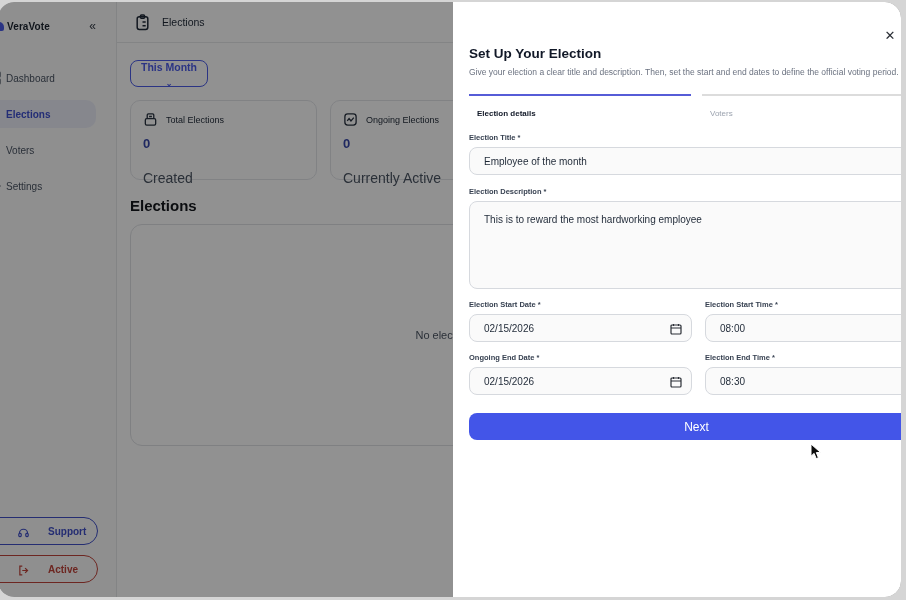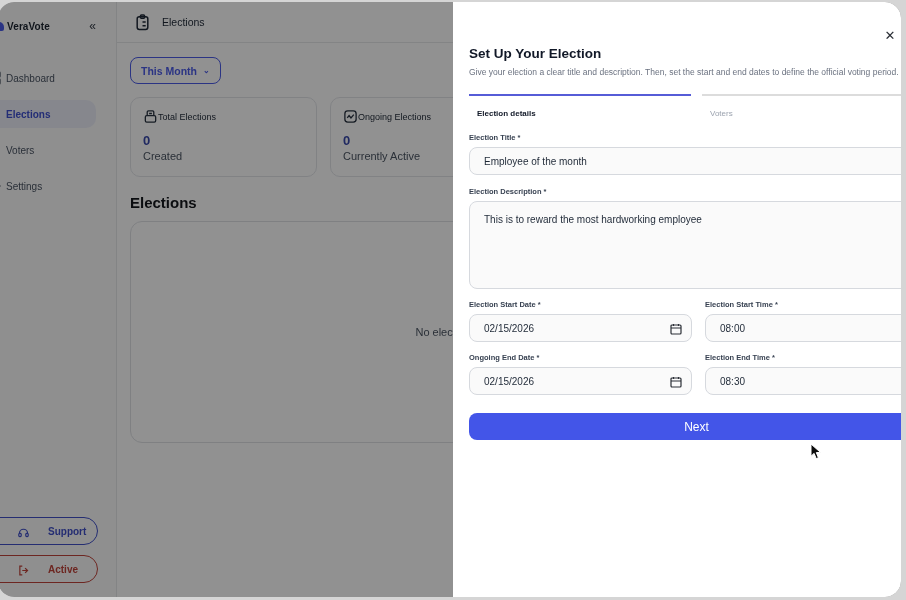--- a/index.html
+++ b/index.html
@@ -52,34 +52,34 @@
     background:#ffffff;
   }
   .main-header .hdr-icon { width:17px; height:17px; color:#1f2937; }
   .main-header .hdr-title { font-size:10.5px; color:#1f2937; margin-left:11px; font-weight:500; }
 
   .main-content { position:absolute; left:119px; right:0; top:41px; bottom:0; padding:14px 0 0 13px; background:#ffffff; }
 
   .filter-btn {
     display:inline-flex; align-items:center; height:27px; padding:0 10px;
     border:1.5px solid #4c5ce8; border-radius:8px; color:#4c5ce8; background:#fff;
-    font-size:10.5px; font-weight:bold; cursor:pointer; gap:6px;
+    font-size:10.5px; font-weight:bold; cursor:pointer; gap:6px;flex-direction:column;
   }
   .filter-btn .chev { font-size:8px; }
 
   .cards-row { display:flex; gap:13px; margin-top:13px; }
   .stat-card {
     width:187px; height:80px; border:1px solid #e3e5e9; border-radius:10px;
     padding:11px 12px; background:#fff;
   }
-  .card-top { display:flex; align-items:center; gap:0; }
+  .card-top { display:flex; align-items:center; gap:8px; }
   .card-top .card-icon { width:15px; height:15px; color:#2a3442; flex:0 0 auto; }
   .card-title { font-size:9px; color:#1f2937; font-weight:500; }
   .card-value { font-size:13px; font-weight:bold; color:#3949ab; margin-top:9px; }
-  .card-caption { font-size:11px; color:#4b5563; margin-top:2px; }
+  .card-caption { font-size:14px; color:#4b5563; margin-top:19px; }
 
   .section-title { font-size:15px; font-weight:bold; color:#15181d; margin-top:17px; }
   .empty-panel {
     margin-top:10px; width:662px; height:222px; border:1px solid #dfe1e5; border-radius:12px;
     background:#fff; display:flex; align-items:center; justify-content:center;
   }
   .empty-text { font-size:11px; color:#4b5563; }
 
   
   .dim-overlay { position:absolute; inset:0; background:rgba(0,0,0,0.43); z-index:30; }

